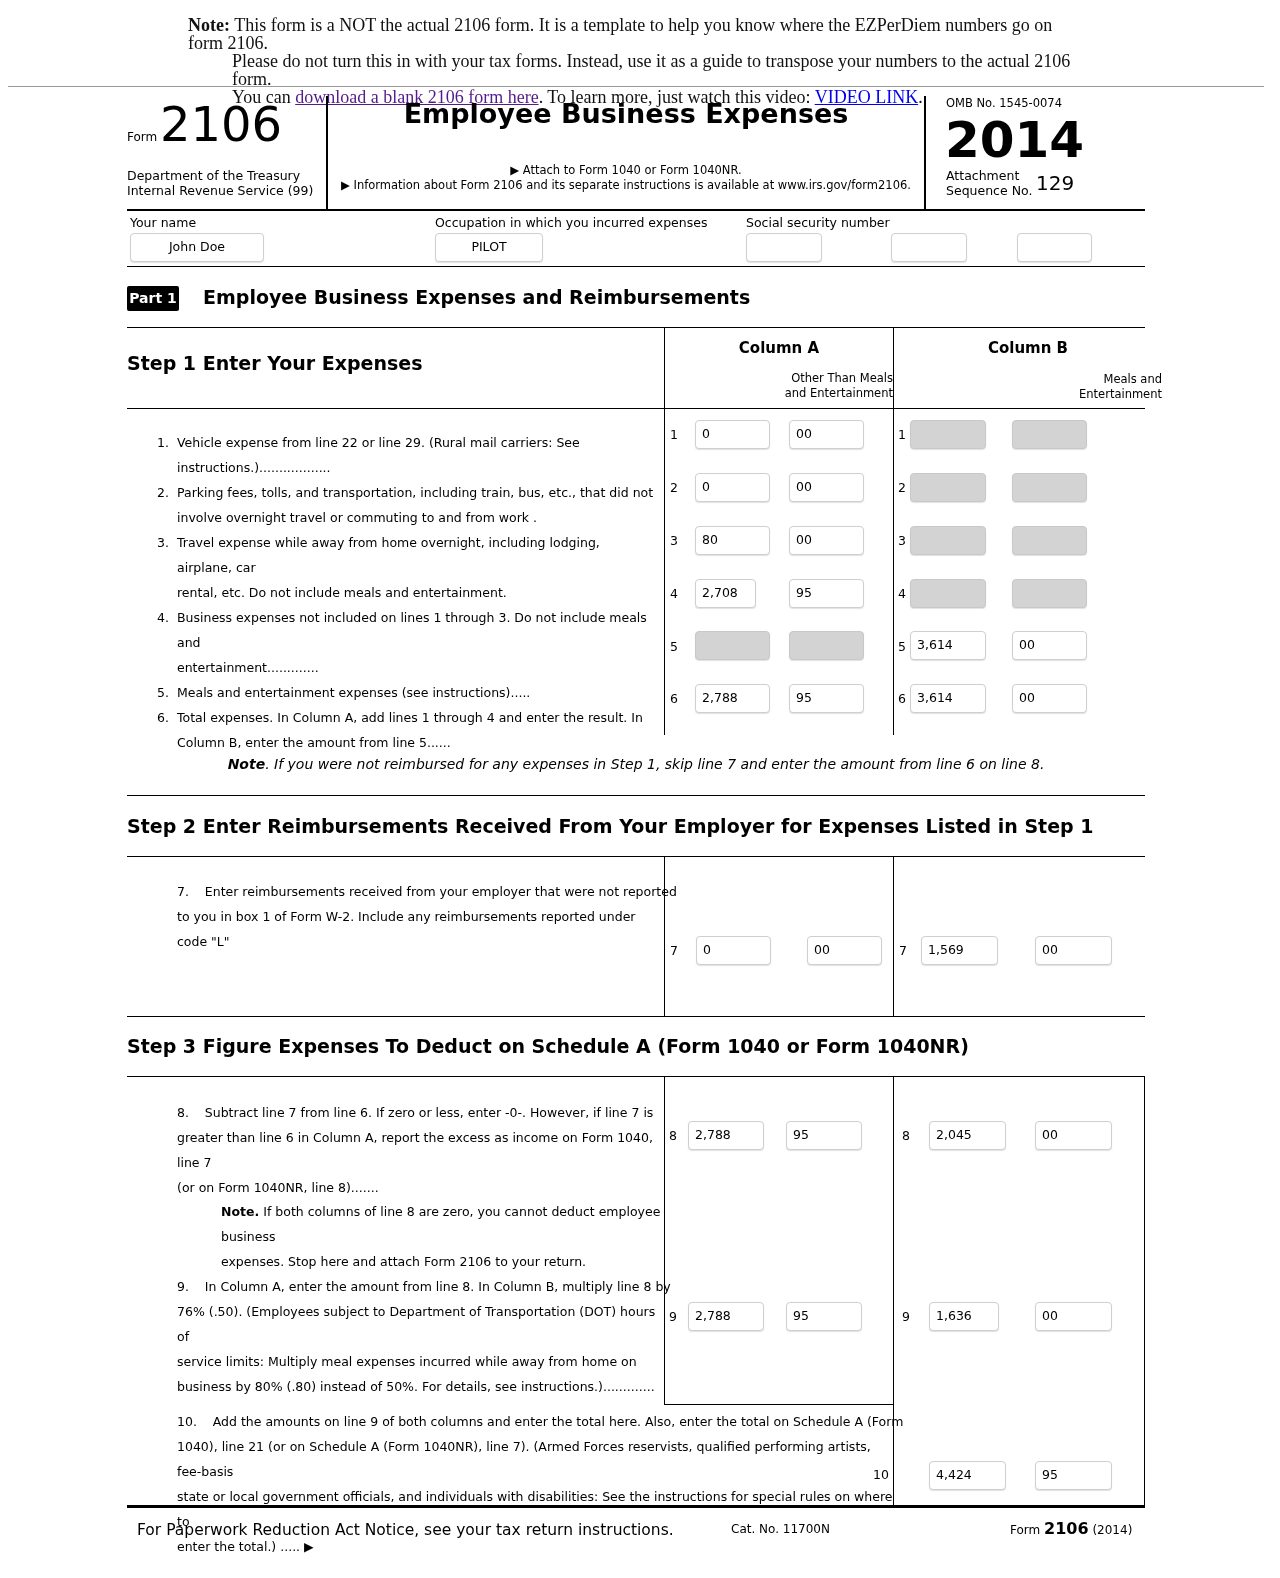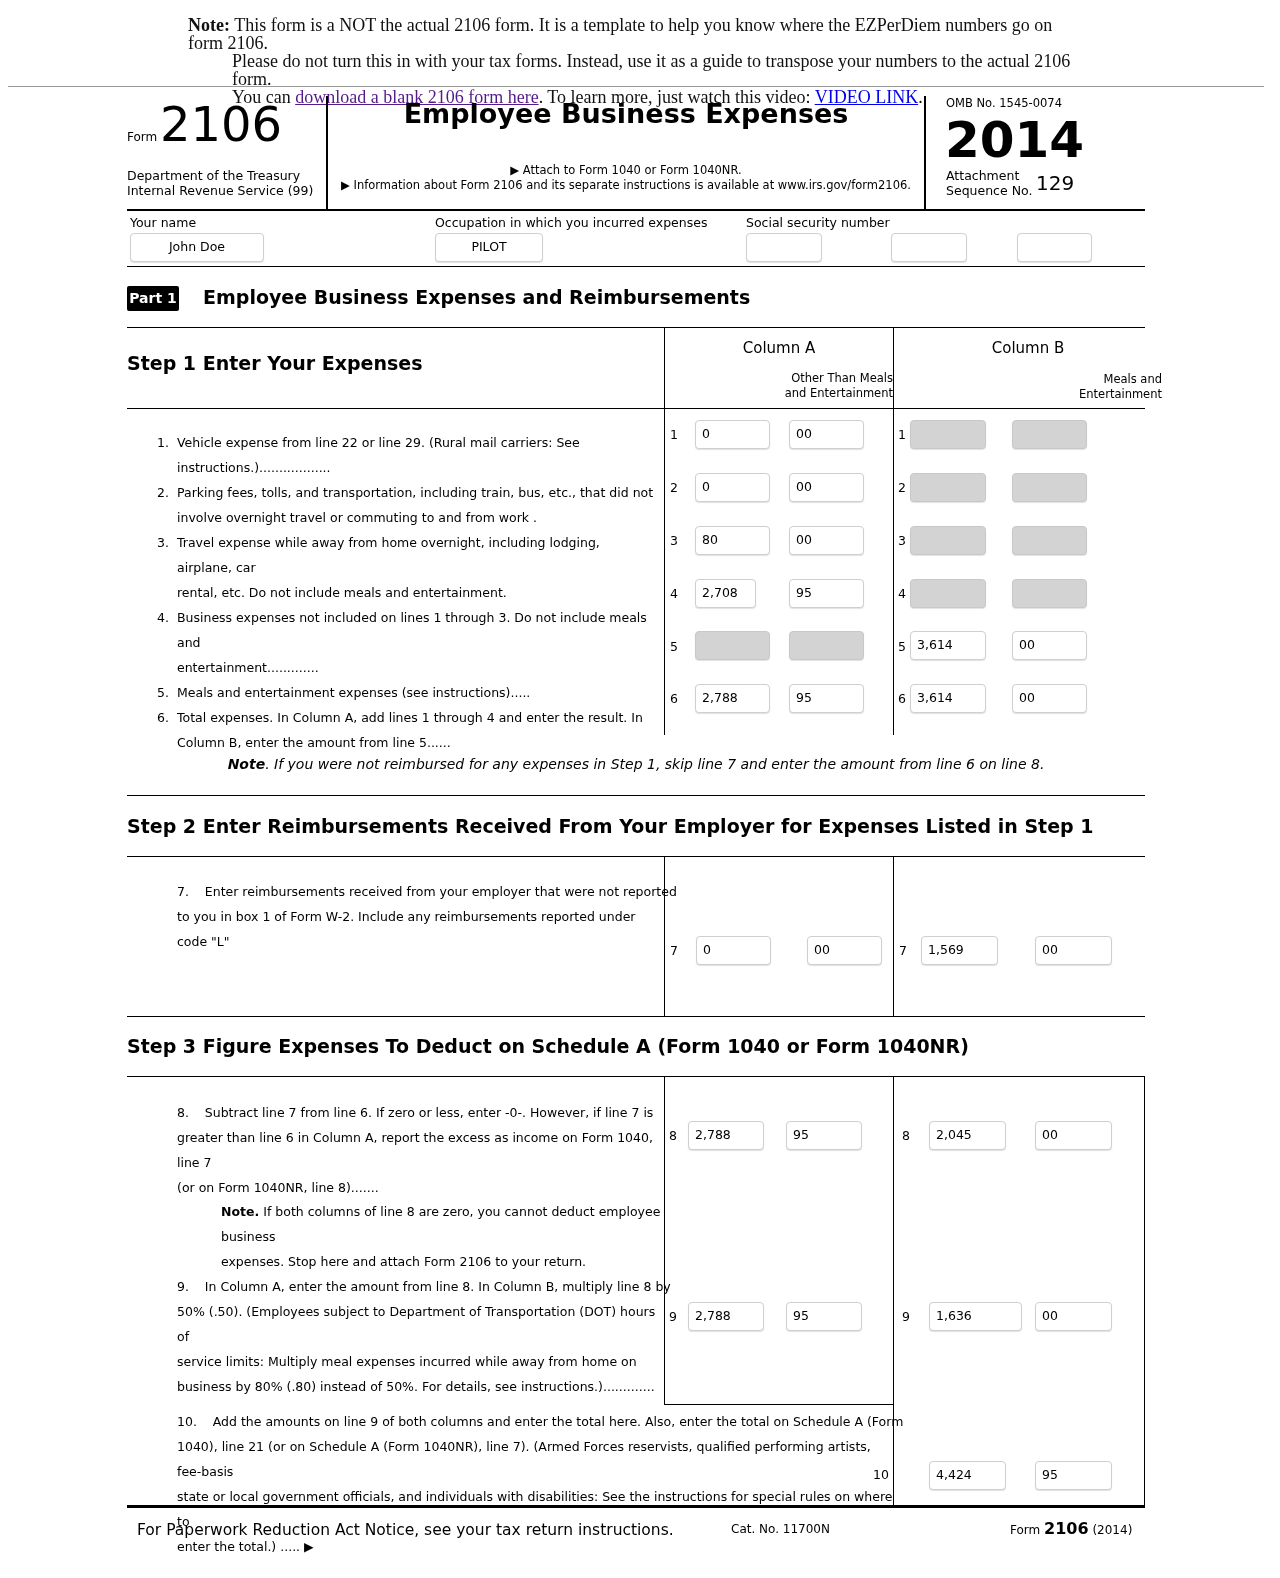--- a/index.html
+++ b/index.html
@@ -31,21 +31,21 @@
 
   .label { font-size: 12.5px; }
   .field { height: 29px; border: 1px solid #cfcfcf; border-radius: 4px; background: #fff; box-shadow: 0 1px 1px rgba(0,0,0,0.12); font-size: 12.5px; padding: 5px 6px; font-family: "DejaVu Sans", sans-serif; color: #000; }
   .field.center { text-align: center; }
   .field.disabled { background: #d3d3d3; border-color: #c8c8c8; }
 
   
   .part-badge { left: 127px; top: 286px; width: 52px; height: 25px; background: #000; color: #fff; font-size: 14px; font-weight: bold; text-align: center; line-height: 25px; border-radius: 2px; }
   .part-title { left: 203px; top: 286px; font-size: 19px; font-weight: bold; }
   .step-title { font-size: 19px; font-weight: bold; }
-  .colhead { font-size: 15px; font-weight: normal; text-align: center; }
+  .colhead { font-size: 15px; font-weight: bold; text-align: center; }
   .colsub { font-size: 11.5px; text-align: right; line-height: 15px; }
 
   .line-text { font-size: 12.5px; line-height: 25px; }
   .line-item { position: relative; padding-left: 20px; }
   .line-item .num { position: absolute; left: 0; top: 0; }
   .ln { font-size: 12.5px; }
 
   .note-italic { font-size: 14px; font-style: italic; text-align: center; }
   .note-italic b { font-weight: bold; }
 
@@ -230,29 +230,29 @@
 <div class="abs field" style="left:929px; top:1121px; width:77px;">2,045</div>
 <div class="abs field" style="left:1035px; top:1121px; width:77px;">00</div>
 
 <div class="abs line-text" style="left:177px; top:1199px; width:485px;margin-left:44px;">
   <div><b>Note.</b><span> If both columns of line 8 are zero, you cannot deduct employee business</span></div>
   <div>expenses. Stop here and attach Form 2106 to your return.</div>
 </div>
 
 <div class="abs line-text" style="left:177px; top:1274px; width:485px;">
   <div style="white-space:pre;">9.    In Column A, enter the amount from line 8. In Column B, multiply line 8 by</div>
-  <div>50% (.50). (Employees subject to Department of Transportation (DOT) hours of</div>
+  <div>76% (.50). (Employees subject to Department of Transportation (DOT) hours of</div>
   <div>service limits: Multiply meal expenses incurred while away from home on</div>
   <div>business by 80% (.80) instead of 50%. For details, see instructions.).............</div>
 </div>
 <div class="abs ln" style="left:669px; top:1309px;">9</div>
 <div class="abs field" style="left:688px; top:1302px; width:76px;">2,788</div>
 <div class="abs field" style="left:786px; top:1302px; width:76px;">95</div>
 <div class="abs ln" style="left:902px; top:1309px;">9</div>
-<div class="abs field" style="left:929px; top:1302px; width:93px;">1,636</div>
+<div class="abs field" style="left:929px; top:1302px; width:70px;">1,636</div>
 <div class="abs field" style="left:1035px; top:1302px; width:77px;">00</div>
 
 <div class="abs line-text" style="left:177px; top:1409px; width:720px;">
   <div style="white-space:pre;">10.    Add the amounts on line 9 of both columns and enter the total here. Also, enter the total on Schedule A (Form</div>
   <div>1040), line 21 (or on Schedule A (Form 1040NR), line 7). (Armed Forces reservists, qualified performing artists, fee-basis</div>
   <div>state or local government officials, and individuals with disabilities: See the instructions for special rules on where to</div>
   <div>enter the total.) ..... ▶</div>
 </div>
 <div class="abs ln" style="left:873px; top:1467px;">10</div>
 <div class="abs field" style="left:929px; top:1461px; width:77px;">4,424</div>

